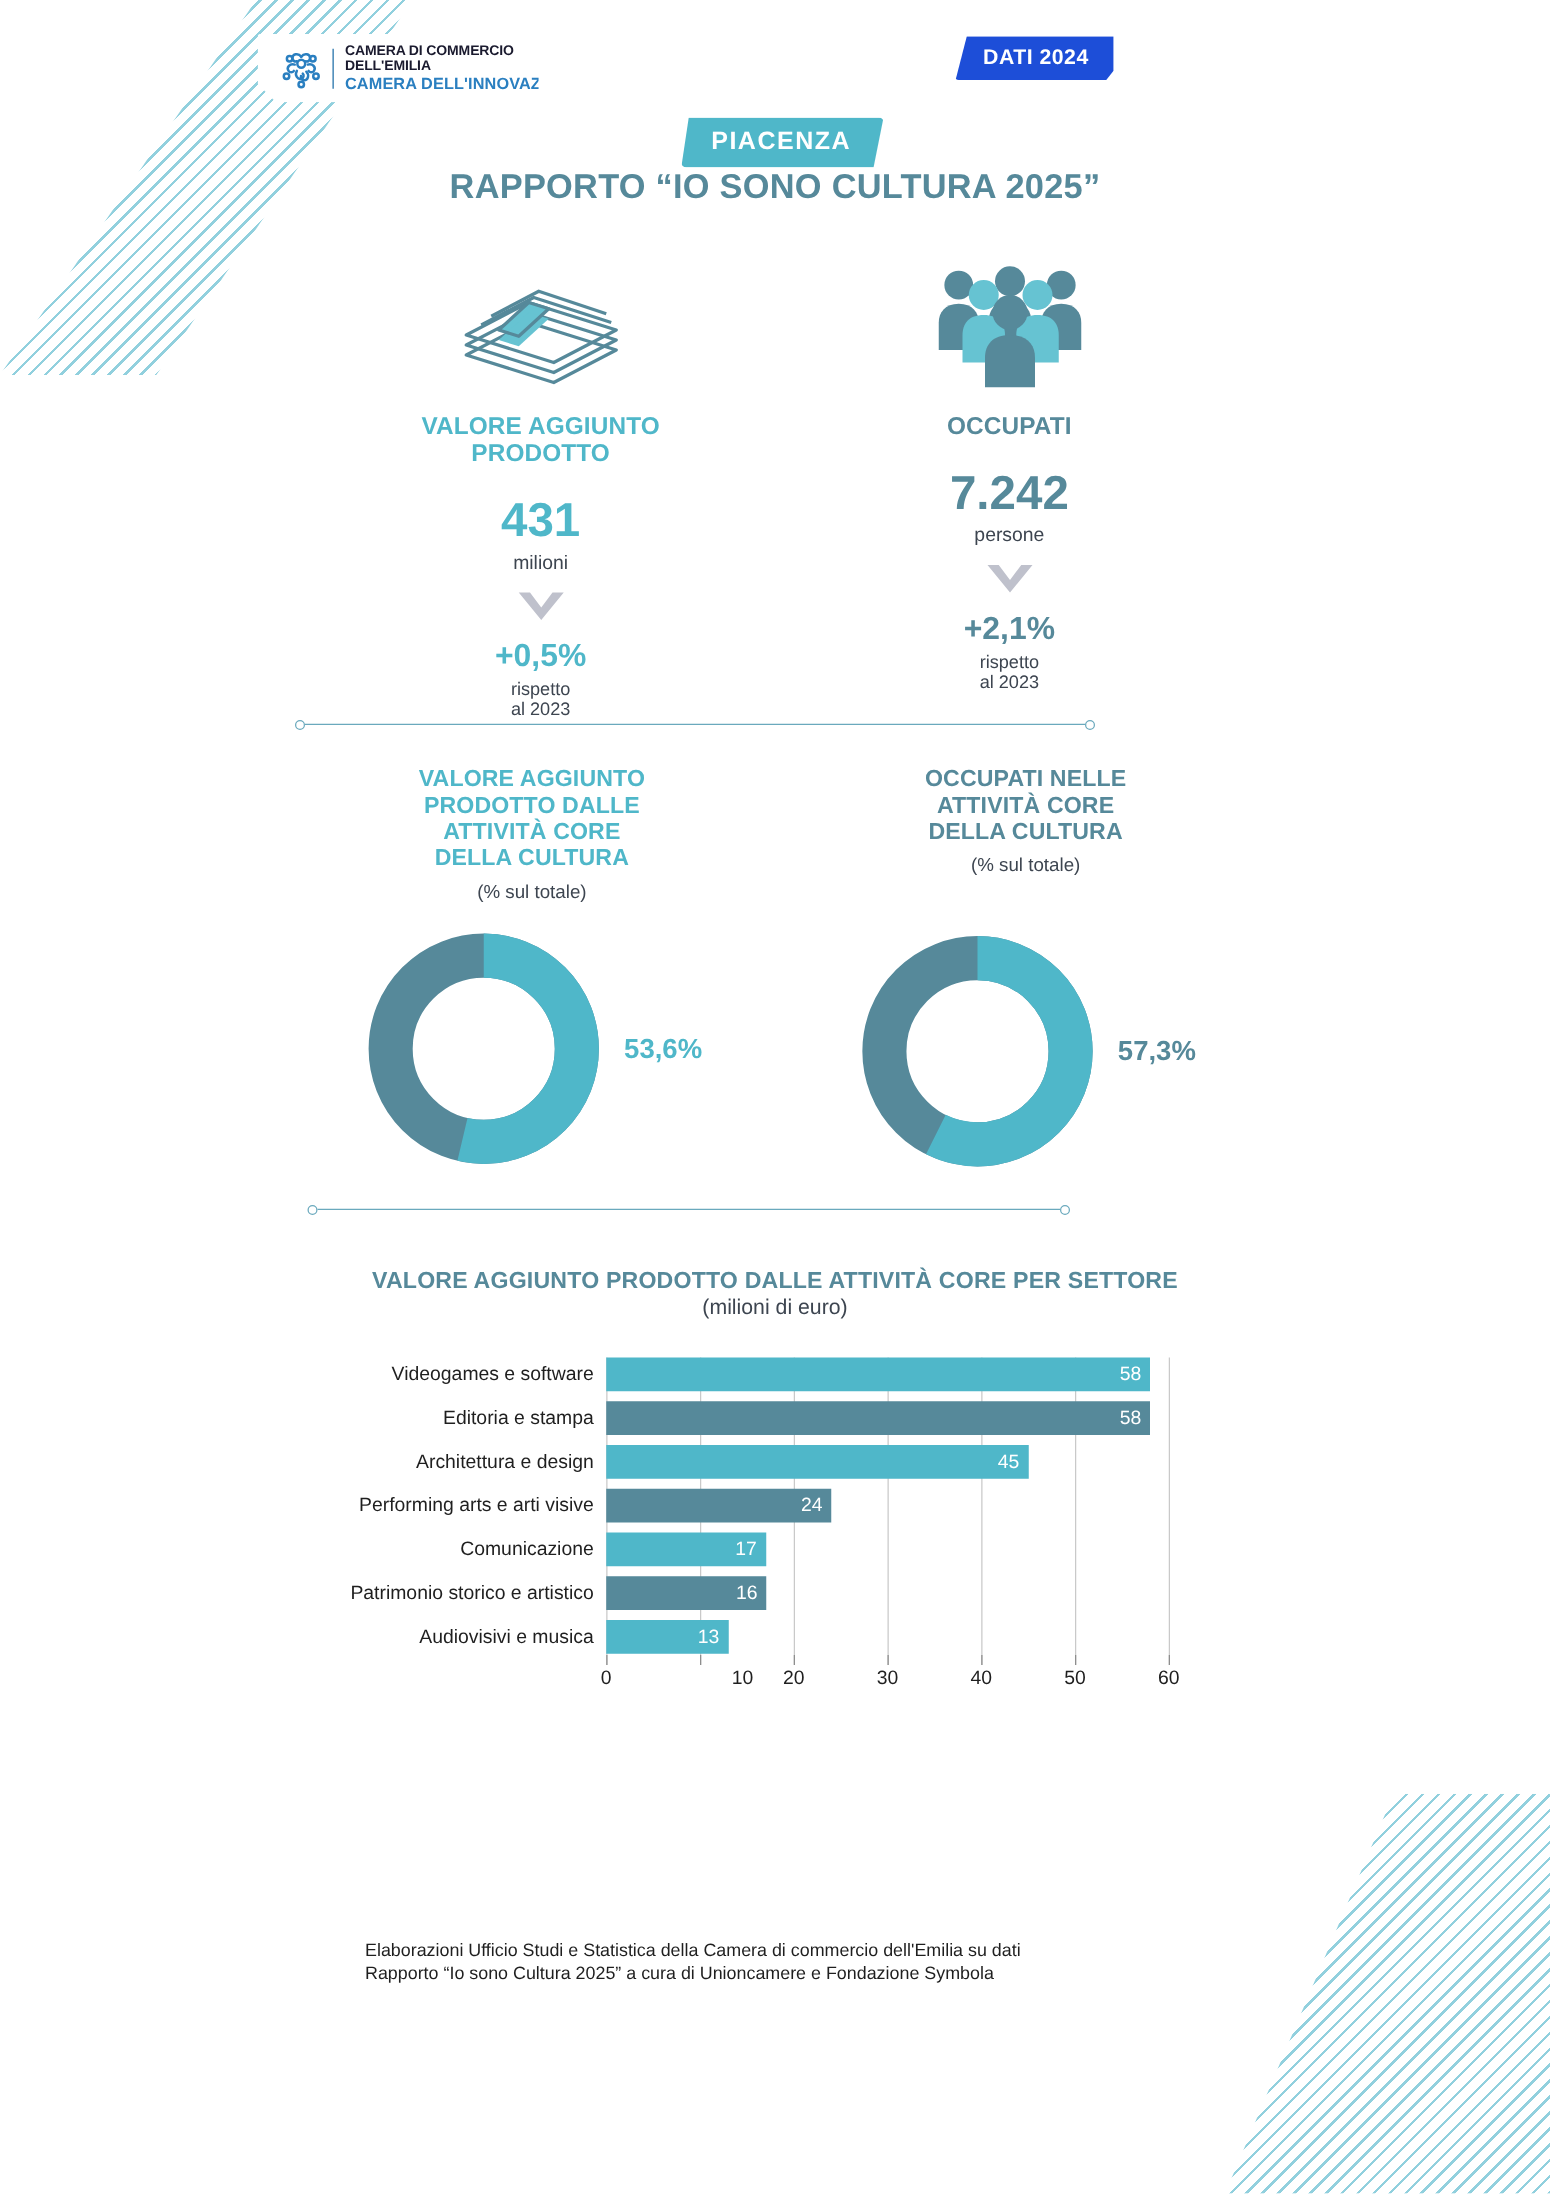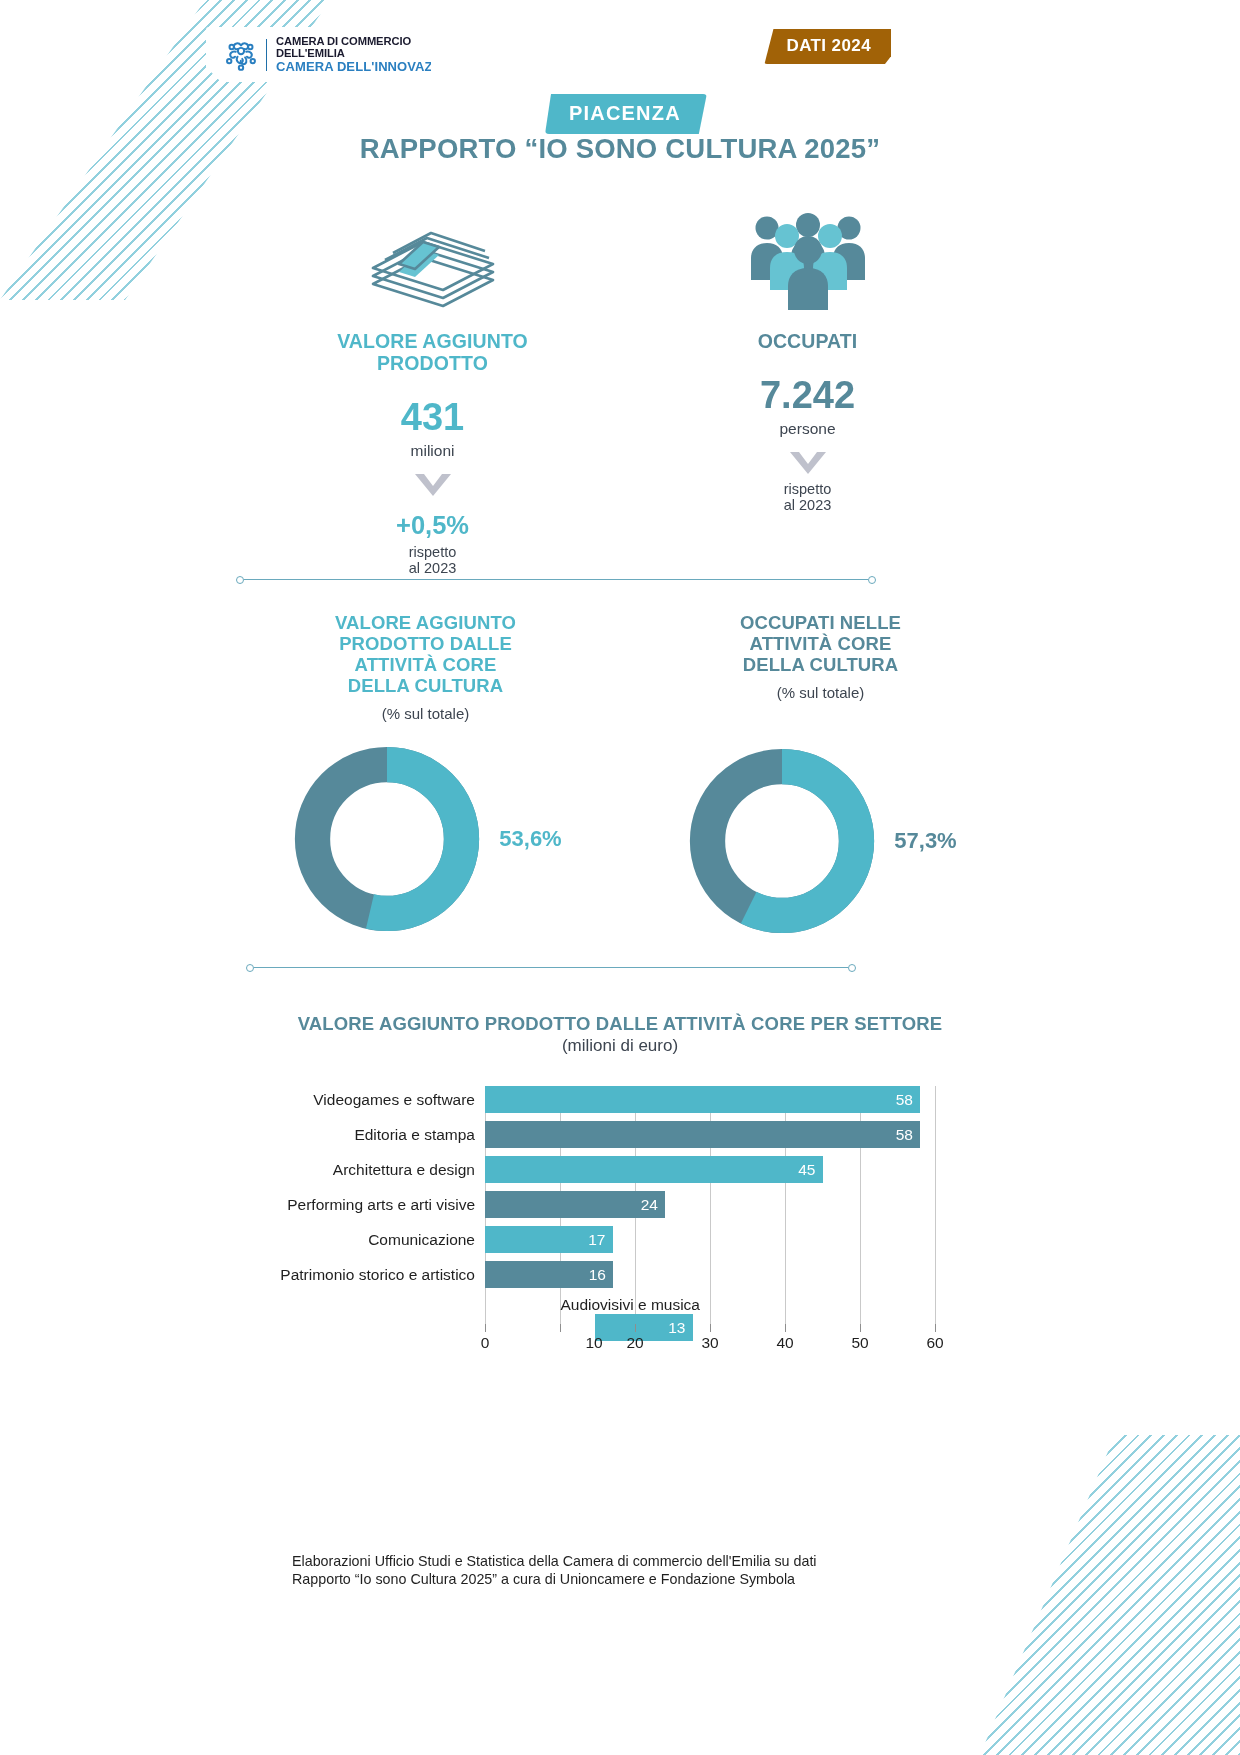--- a/index.html
+++ b/index.html
@@ -69,21 +69,21 @@
   }
   .logo-l3 {
     font-size: 13px; font-weight: bold; color: #2a7fc0;
     letter-spacing: .1px; margin-top: 1.5px; white-space: nowrap;
   }
 
   
   .dati-badge {
     position: absolute;
     right: 349px; top: 29px;
-    background: #a16207;
+    background: #1d4ed8;
     color: #ffffff;
     font-size: 17px; font-weight: bold;
     letter-spacing: .4px;
     padding: 7px 20px 8px 22px;
     -webkit-clip-path: polygon(9px 0, 100% 0, 100% 78%, calc(100% - 6px) 100%, 0 100%);
     clip-path: polygon(9px 0, 100% 0, 100% 78%, calc(100% - 6px) 100%, 0 100%);
     border-radius: 0 0 0 3px;
   }
 
   
@@ -373,20 +373,21 @@
             <path d="M66 58c-14 0-20 8-20 18v24h40V76c0-10-6-18-20-18z"></path>
           </g>
         </svg>
       </div>
       <div class="metric-label dark">OCCUPATI</div>
       <div class="metric-value dark">7.242</div>
       <div class="metric-unit">persone</div>
       <svg class="chev" width="42" height="28" viewBox="0 0 42 28" aria-hidden="true">
         <path d="M3 3 L21 25 L39 3 L30 3 L21 15 L12 3 Z" fill="#bfc1cc"></path>
       </svg>
+      <div class="metric-delta dark">+2,1%</div>
       <div class="metric-sub">rispetto<br>al 2023</div>
     </div>
   </div>
 
   <div class="divider" id="divider-1">
     <span class="dot"></span>
     <span class="line"></span>
     <span class="dot"></span>
   </div>
 
@@ -482,21 +483,21 @@
           </div>
         </div>
         <div class="bar-row" style="top: 175px;">
           <div class="bar-cat">Patrimonio storico e artistico</div>
           <div class="bar-track">
             <div class="bar-fill dark" style="width: 128px; height: 27px;">
               <span class="bar-val">16</span>
             </div>
           </div>
         </div>
-        <div class="bar-row" style="top: 210px; flex-direction: column;">
+        <div class="bar-row" style="top: 210px;">
           <div class="bar-cat">Audiovisivi e musica</div>
           <div class="bar-track">
             <div class="bar-fill light" style="width: 97.5px; height: 27px;">
               <span class="bar-val">13</span>
             </div>
           </div>
         </div>
       </div>
     <div class="axis">
         <div class="axis-tickmark" style="left: 0px;"></div>

